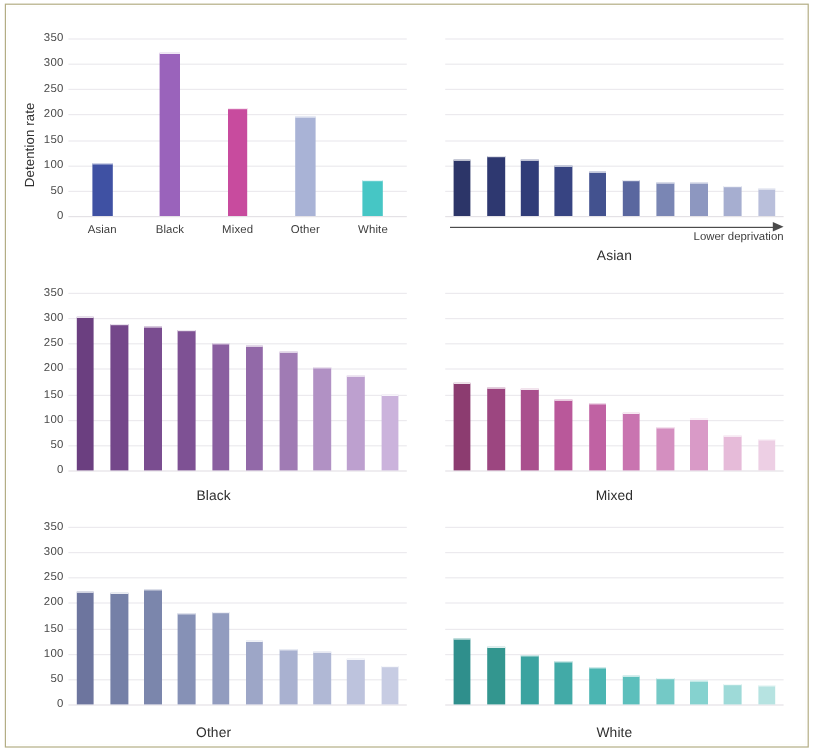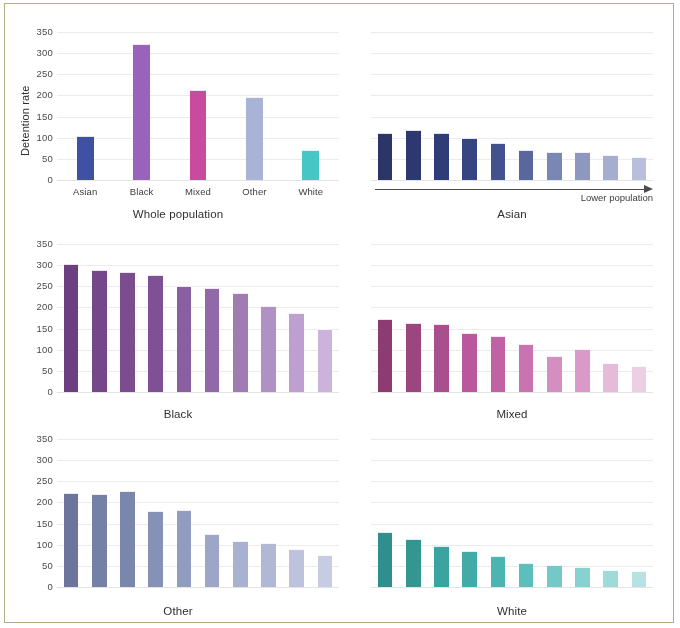--- a/index.html
+++ b/index.html
@@ -151,21 +151,20 @@
             </div>
           </div>
       </div>
       <div class="xlabels" style="left:52px;top:182px;width:282px;">
           <div class="xlabel">Asian</div>
           <div class="xlabel">Black</div>
           <div class="xlabel">Mixed</div>
           <div class="xlabel">Other</div>
           <div class="xlabel">White</div>
         </div>
-      <div class="paneltitle" style="left:0px;top:204px;">Whole population</div>
     </div>
 
     <div class="panel" style="left:346px;top:0px;width:322px;height:224px;">
       <div class="plot" style="left:20px;top:28px;width:282px;height:148px;">
         <div class="gridlines">
             <div class="gridline" style="top: 0%;"></div>
             <div class="gridline" style="top: 14.2857%;"></div>
             <div class="gridline" style="top: 28.5714%;"></div>
             <div class="gridline" style="top: 42.8571%;"></div>
             <div class="gridline" style="top: 57.1429%;"></div>
@@ -202,21 +201,21 @@
               <div class="bar" style="height: 16.5714%; background: rgb(166, 174, 208);"></div>
             </div>
             <div class="barslot">
               <div class="bar" style="height: 15.4286%; background: rgb(185, 191, 219);"></div>
             </div>
           </div>
       </div>
       <div class="arrowwrap" style="left:24px;top:180px;width:278px;height:22px;">
         <div class="arrowline" style="width:270px;"></div>
         <div class="arrowhead" style="left:269px;"></div>
-        <div class="arrowtext">Lower population</div>
+        <div class="arrowtext">Lower deprivation</div>
       </div>
       <div class="paneltitle" style="left:0px;top:204px;">Asian</div>
     </div>
 
     <div class="panel" style="left:0px;top:224px;width:346px;height:197px;">
       <div class="yticks" style="left:20px;top:16px;width:28px;height:148px;">
           <div class="ytick" style="top: 0%;">350</div>
           <div class="ytick" style="top: 14.2857%;">300</div>
           <div class="ytick" style="top: 28.5714%;">250</div>
           <div class="ytick" style="top: 42.8571%;">200</div>

